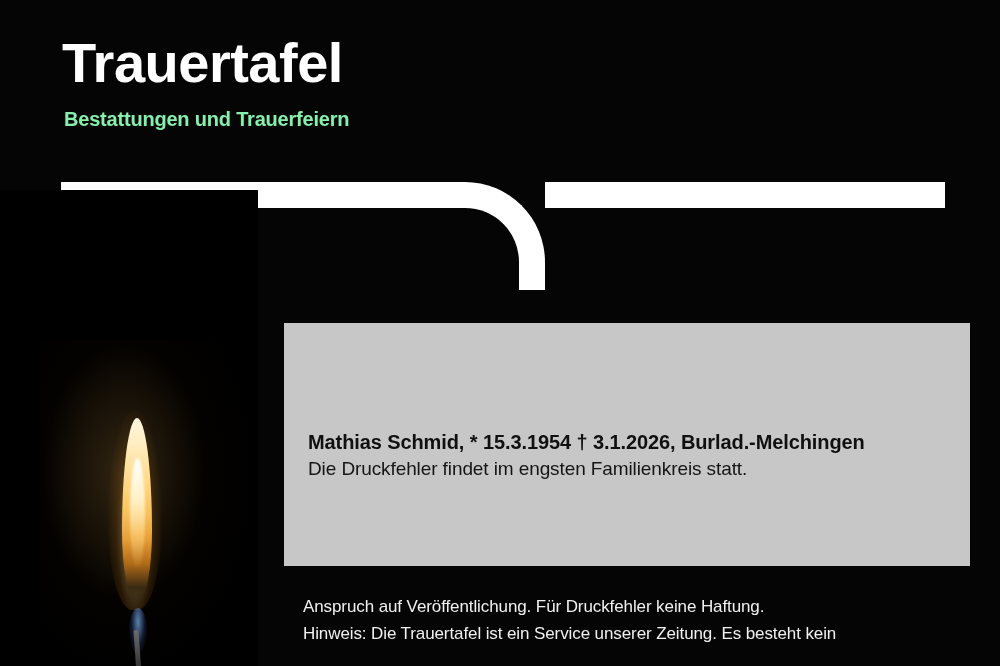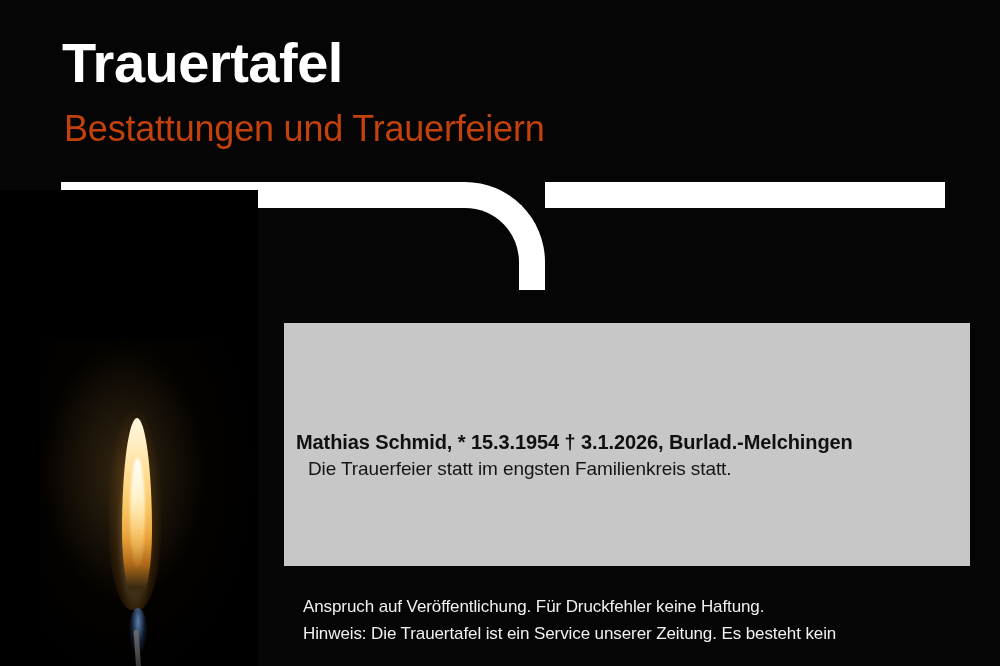--- a/index.html
+++ b/index.html
@@ -30,24 +30,24 @@
     font-size: 56px;
     font-weight: bold;
     letter-spacing: -0.5px;
     line-height: 1.05;
     color: #ffffff;
   }
   .subtitle {
     position: absolute;
     left: 64px;
     top: 108px;
-    font-size: 36px;
-    font-weight: normal;
+    font-size: 20px;
+    font-weight: bold;
     letter-spacing: -0.2px;
-    color: #c2410c;
+    color: #86efac;
   }
 
   
   .rule-left {
     position: absolute;
     left: 61px;
     top: 182px;
     width: 379px;
     height: 26px;
     background: #ffffff;
@@ -151,21 +151,21 @@
   .notice-box {
     position: absolute;
     left: 284px;
     top: 323px;
     width: 686px;
     height: 243px;
     background: #c7c7c7;
   }
   .notice-name {
     position: absolute;
-    left: 296px;
+    left: 308px;
     top: 431px;
     font-size: 20px;
     font-weight: bold;
     color: #101010;
     letter-spacing: -0.1px;
   }
   .notice-text {
     position: absolute;
     left: 308px;
     top: 458px;
@@ -205,20 +205,20 @@
     <div class="flame-outer"></div>
     <div class="flame"></div>
     <div class="flame-core"></div>
     <div class="wick-blue"></div>
     <div class="wick"></div>
 
   </div>
 
   <div class="notice-box"></div>
   <div class="notice-name">Mathias Schmid, * 15.3.1954 † 3.1.2026, Burlad.-Melchingen</div>
-  <div class="notice-text">Die Trauerfeier statt im engsten Familienkreis statt.</div>
+  <div class="notice-text">Die Druckfehler findet im engsten Familienkreis statt.</div>
 
   <div class="hint">
     <span class="hint-line">Anspruch auf Veröffentlichung. Für Druckfehler keine Haftung.</span>
     <span class="hint-line">Hinweis: Die Trauertafel ist ein Service unserer Zeitung. Es besteht kein</span>
   </div>
 
 </div>
 
 </body></html>

